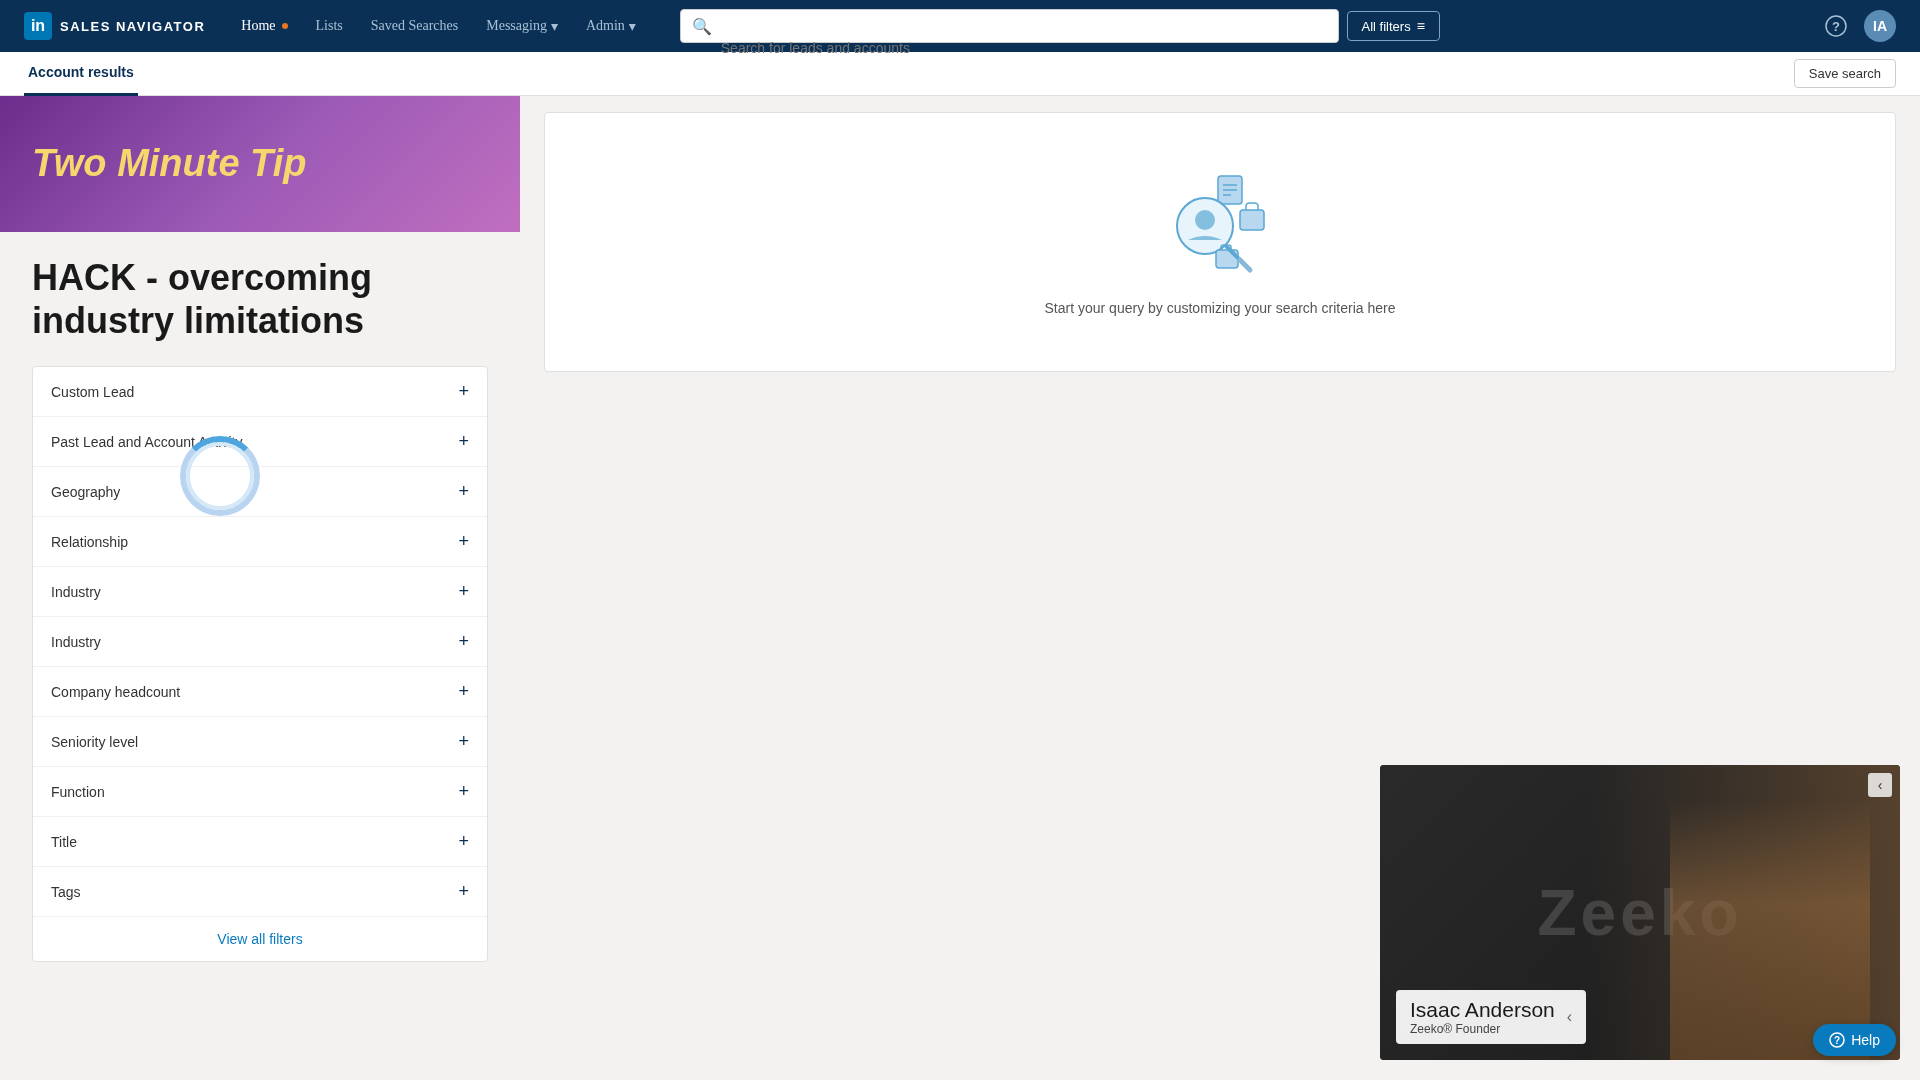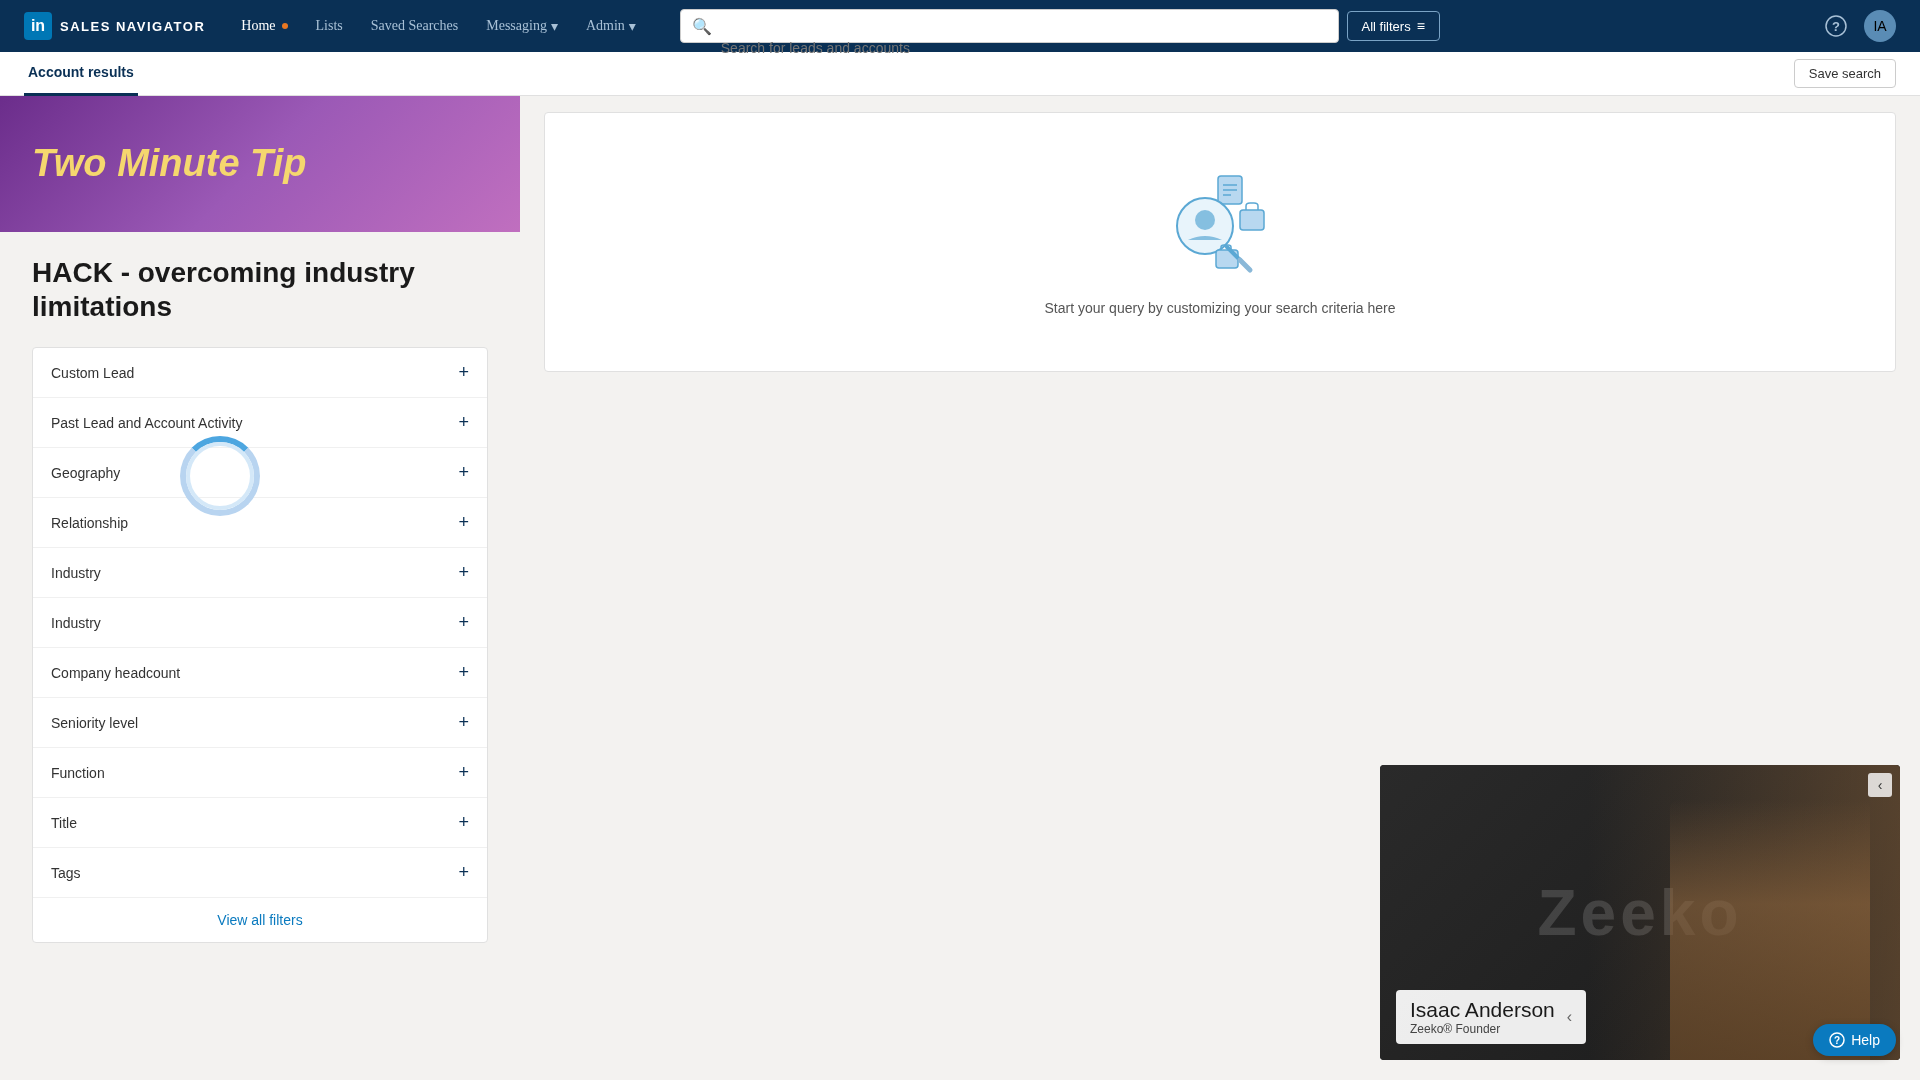--- a/index.html
+++ b/index.html
@@ -113,23 +113,23 @@
       font-size: 20px;
       cursor: pointer;
       width: 32px; height: 32px;
       display: flex; align-items: center; justify-content: center;
     }
     .avatar-circle {
       width: 32px; height: 32px;
       border-radius: 50%;
       background: #5a8cb5;
       display: flex; align-items: center; justify-content: center;
-      color: #000000;
-      font-size: 14px;
-      font-weight: 400;
+      color: #ffffff;
+      font-size: 14px;
+      font-weight: 700;
       cursor: pointer;
       overflow: hidden;
     }
 
     
     .sub-header {
       background: white;
       border-bottom: 1px solid #e0e0e0;
       height: 44px;
       display: flex;
@@ -186,21 +186,21 @@
     }
     .tip-title {
       font-size: 38px;
       font-weight: 800;
       color: #f5d76e;
       line-height: 1.1;
       font-style: italic;
     }
     .hack-title {
       padding: 24px 32px 16px;
-      font-size: 28px;
+      font-size: 36px;
       font-weight: 800;
       color: #1a1a1a;
       line-height: 1.2;
     }
 
     
     .filters-panel {
       background: white;
       border: 1px solid #e0e0e0;
       border-radius: 4px;

